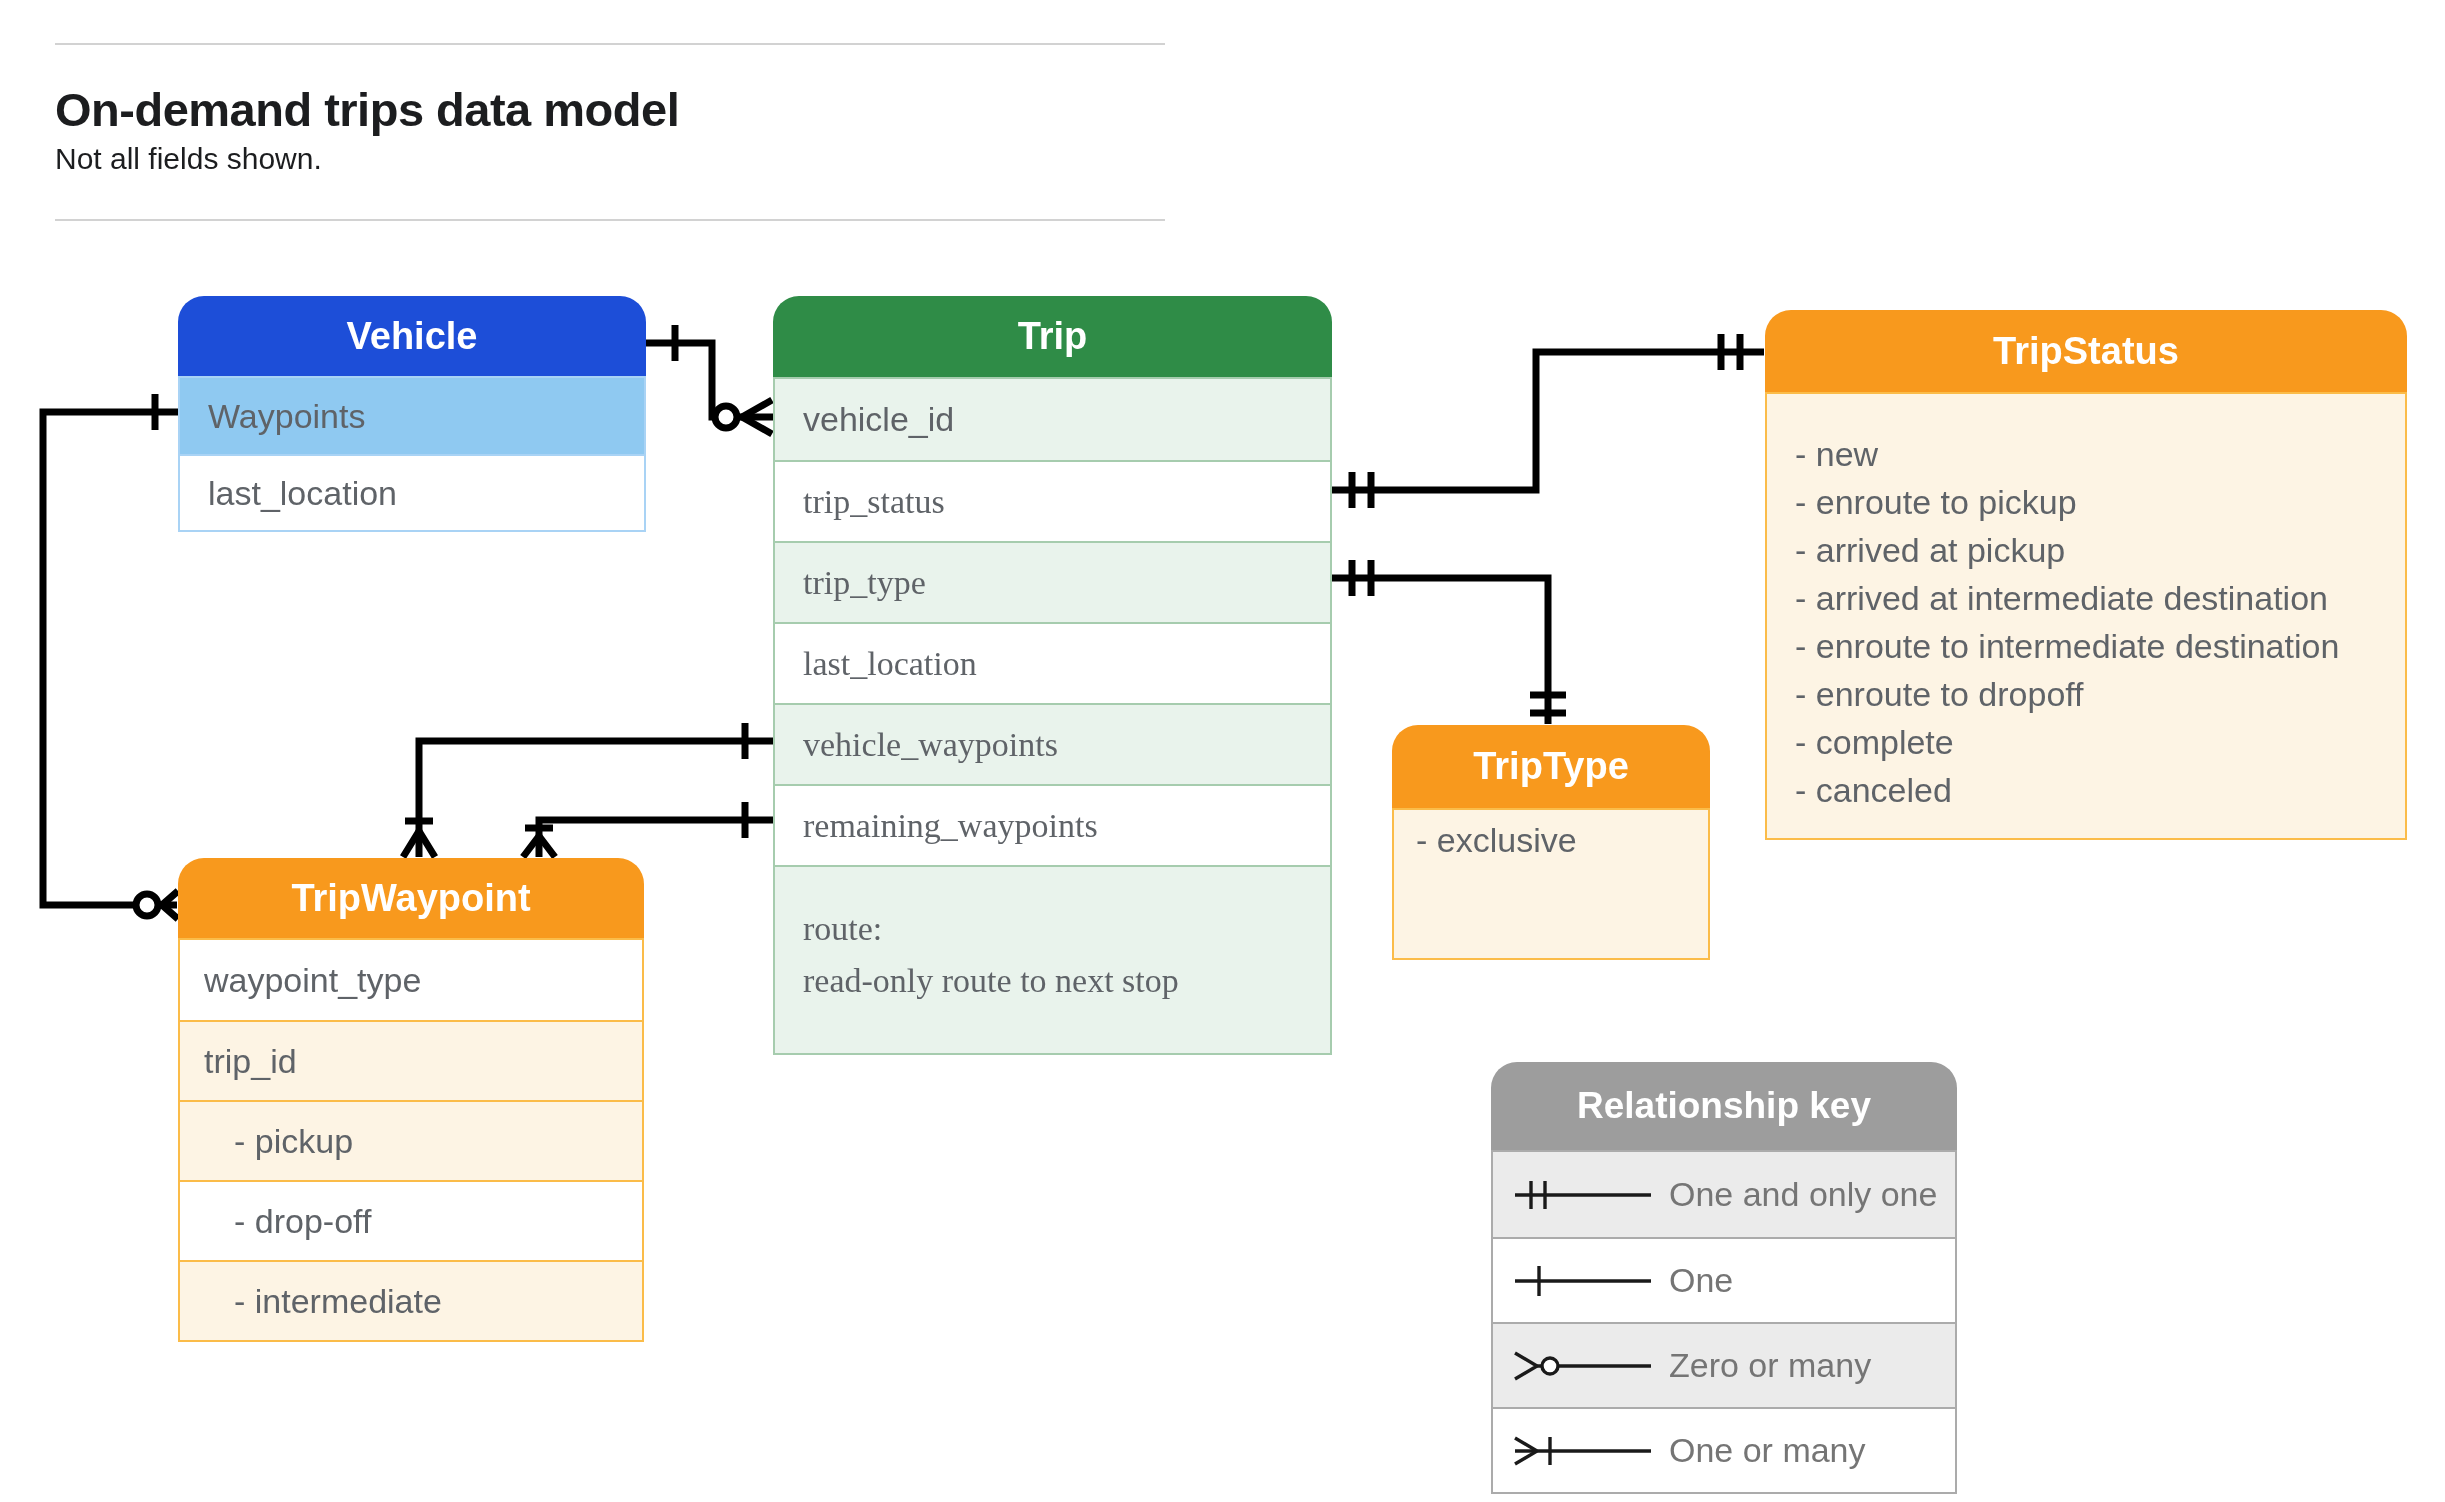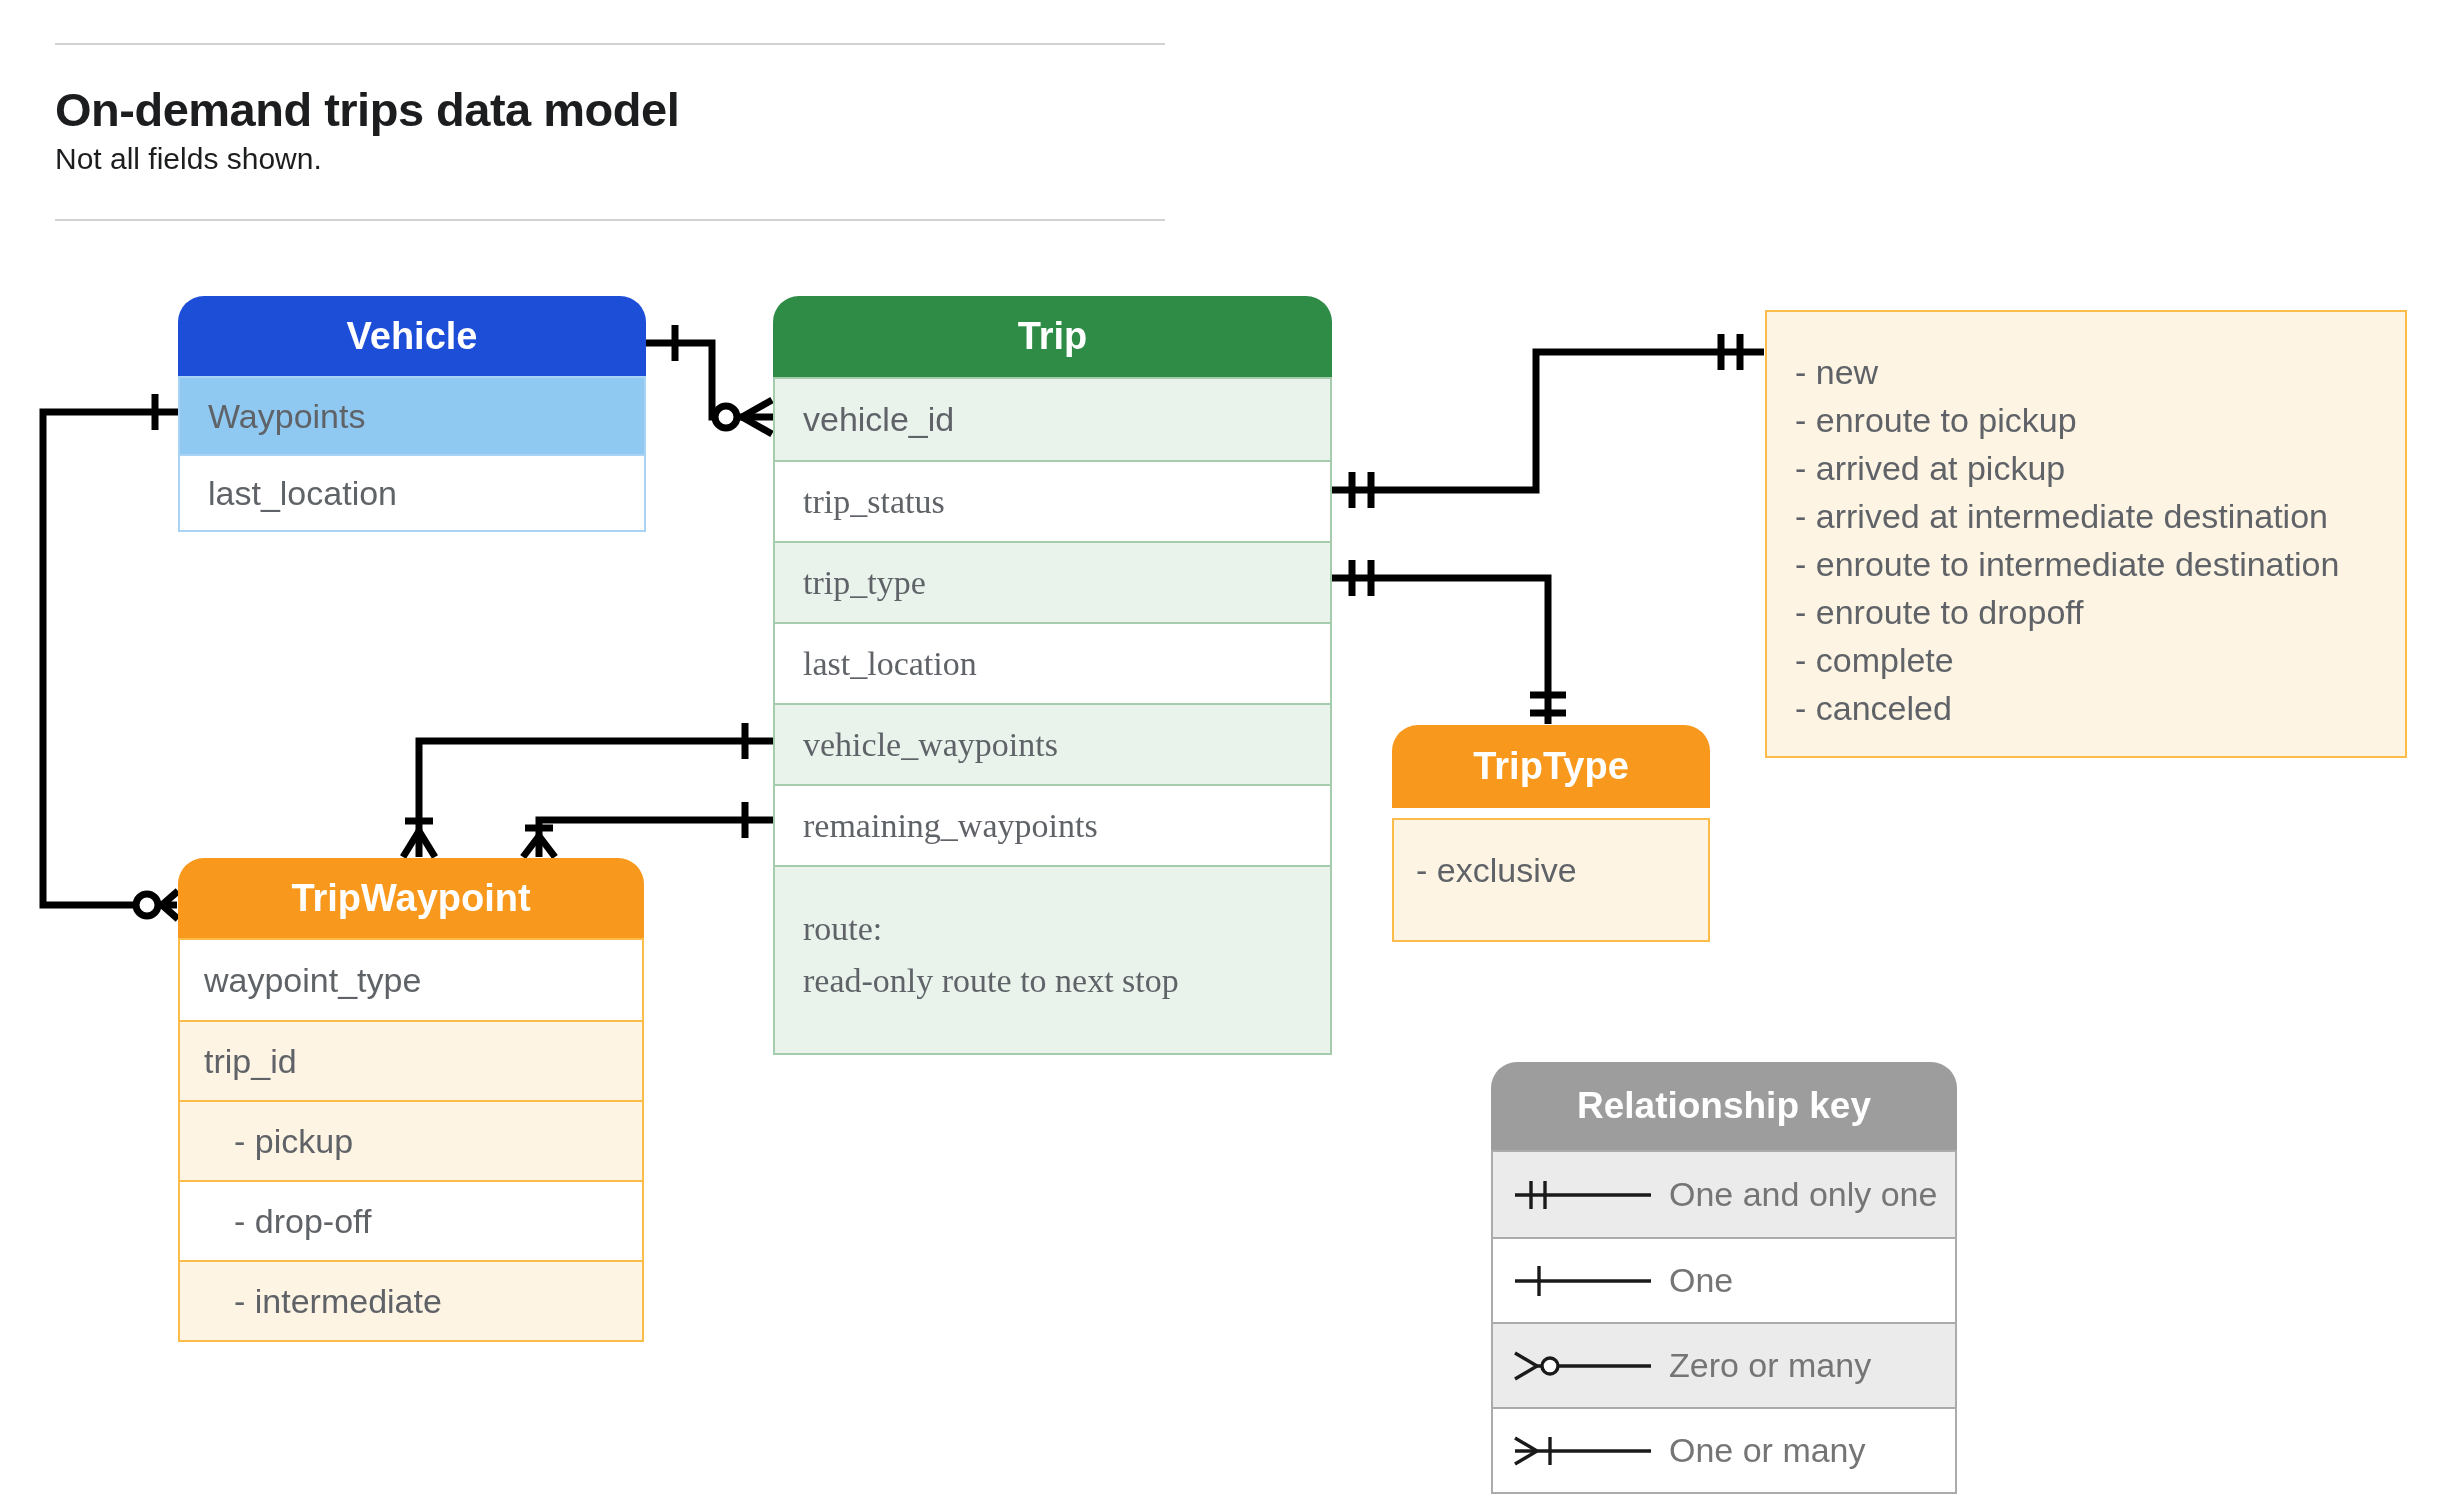--- a/index.html
+++ b/index.html
@@ -40,21 +40,21 @@
   .orange .row.tint{background:#fdf4e4;}
   .orange .row + .row{border-top:2px solid #fbbc49;}
 
   #tripstatus{left:1765px;top:310px;width:642px;}
   #tripstatus .thead{height:82px;}
   #tripstatus .tbody{height:448px;box-sizing:border-box;background:#fdf4e4;padding:36px 0 0 28px;}
   #tripstatus .item{font-size:34px;color:#5f6368;line-height:48px;}
 
   #triptype{left:1392px;top:725px;width:318px;}
   #triptype .thead{height:83px;}
-  #triptype .tbody{height:124px;box-sizing:border-box;background:#fdf4e4;padding:24px 0 0 22px;margin-top:10px;}
+  #triptype .tbody{height:152px;box-sizing:border-box;background:#fdf4e4;padding:4px 0 0 22px;}
   #triptype .item{font-size:34px;color:#5f6368;line-height:52px;}
 
   #tripwaypoint{left:178px;top:858px;width:466px;}
   #tripwaypoint .row{height:80px;padding-left:24px;}
   #tripwaypoint .row.indent{padding-left:54px;}
 
   
   #key{left:1491px;top:1062px;width:466px;}
   #key .thead{background:#9d9d9d;height:88px;font-size:37px;}
   #key .tbody{border:2px solid #ababab;}
@@ -139,20 +139,21 @@
       <div class="row tint">vehicle_waypoints</div>
       <div class="row">remaining_waypoints</div>
       <div class="row tint route">
         <span>route:</span>
         <span>read-only route to next stop</span>
       </div>
     </div>
   </section>
 
   <section class="tbl orange" id="tripstatus">
+    <div class="thead">TripStatus</div>
     <div class="tbody">
       <div class="item">- new</div>
       <div class="item">- enroute to pickup</div>
       <div class="item">- arrived at pickup</div>
       <div class="item">- arrived at intermediate destination</div>
       <div class="item">- enroute to intermediate destination</div>
       <div class="item">- enroute to dropoff</div>
       <div class="item">- complete</div>
       <div class="item">- canceled</div>
     </div>

